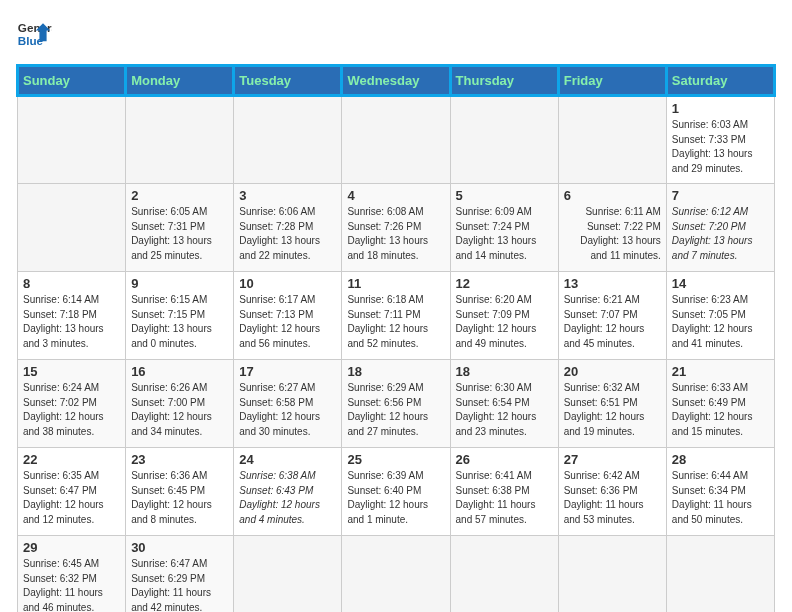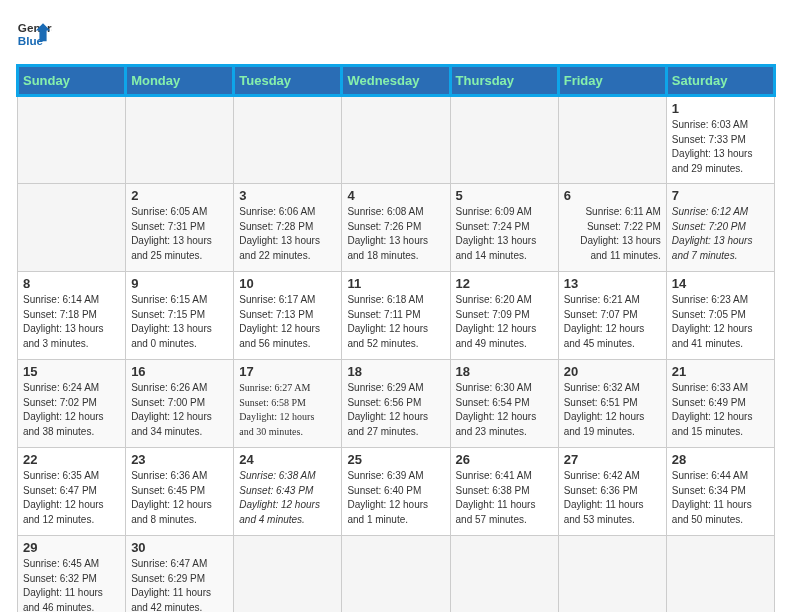--- a/index.html
+++ b/index.html
@@ -232,21 +232,21 @@
         </td>
         <td>
           <span class="day-num">16</span>
           <div class="day-info" style="white-space: pre-line;">Sunrise: 6:26 AM
 Sunset: 7:00 PM
 Daylight: 12 hours
 and 34 minutes.</div>
         </td>
         <td>
           <span class="day-num">17</span>
-          <div class="day-info" style="white-space: pre-line; font-family: Liberation Serif, serif;">Sunrise: 6:27 AM
+          <div class="day-info" style="white-space: pre-line;">Sunrise: 6:27 AM
 Sunset: 6:58 PM
 Daylight: 12 hours
 and 30 minutes.</div>
         </td>
         <td>
           <span class="day-num">18</span>
           <div class="day-info" style="white-space: pre-line;">Sunrise: 6:29 AM
 Sunset: 6:56 PM
 Daylight: 12 hours
 and 27 minutes.</div>

